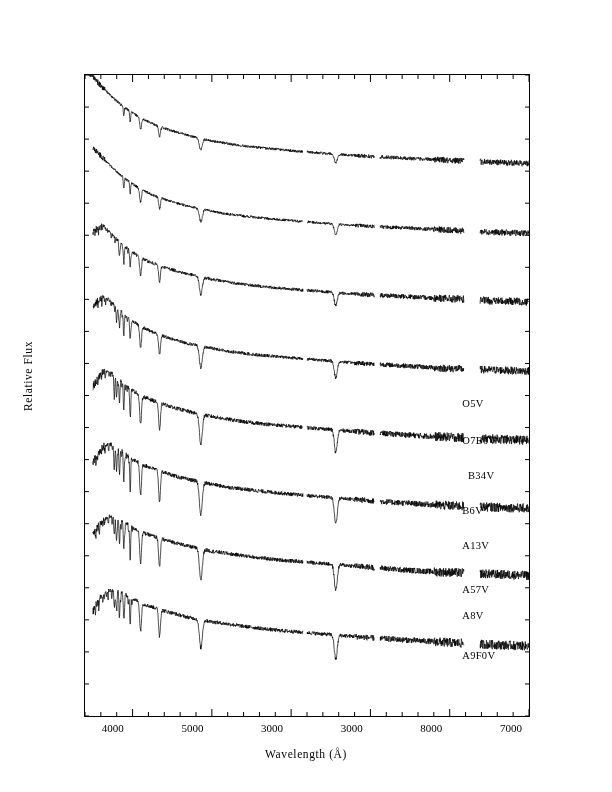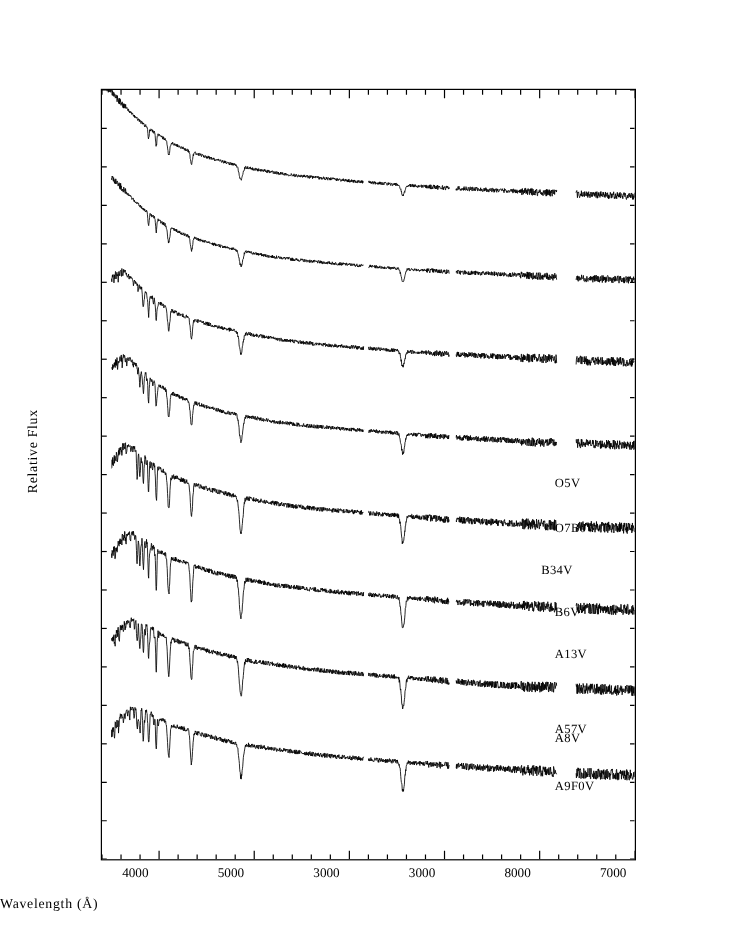--- a/index.html
+++ b/index.html
@@ -41,20 +41,21 @@
     position: absolute;
     font-size: 11.5px;
     letter-spacing: 0.6px;
     color: #000;
     white-space: nowrap;
   }
   #xlabel {
     left: 0;
     top: 748px;
     width: 612px;
+    text-align: center;
   }
   #ylabel {
     left: -52px;
     top: 370px;
     width: 160px;
     text-align: center;
     transform: rotate(-90deg);
     transform-origin: 50% 50%;
   }
   .xtick-label {
@@ -224,21 +225,21 @@
       <div class="xtick-label" style="left: 131.786px;">4000</div>
       <div class="xtick-label" style="left: 211.429px;">5000</div>
       <div class="xtick-label" style="left: 291.071px;">3000</div>
       <div class="xtick-label" style="left: 370.714px;">3000</div>
       <div class="xtick-label" style="left: 450.357px;">8000</div>
       <div class="xtick-label" style="left: 530px;">7000</div>
     </div>
   <div id="series-labels">
       <div class="series-label" style="left: 462.304px; top: 359.565px;">O5V</div>
       <div class="series-label" style="left: 462.304px; top: 396.859px;">O7B0V</div>
-      <div class="series-label" style="left: 451px; top: 432.224px;">B34V</div>
+      <div class="series-label" style="left: 468px; top: 432.224px;">B34V</div>
       <div class="series-label" style="left: 462.304px; top: 466.946px; text-align: right;">B6V</div>
       <div class="series-label" style="left: 462.304px; top: 502.311px;">A13V</div>
-      <div class="series-label" style="left: 462.304px; top: 565px;">A57V</div>
+      <div class="series-label" style="left: 462.304px; top: 546px;">A57V</div>
       <div class="series-label" style="left: 462.304px; top: 572.398px;">A8V</div>
       <div class="series-label" style="left: 462.304px; top: 612.264px;">A9F0V</div>
     </div>
 
 </div>
 
 </body></html>

